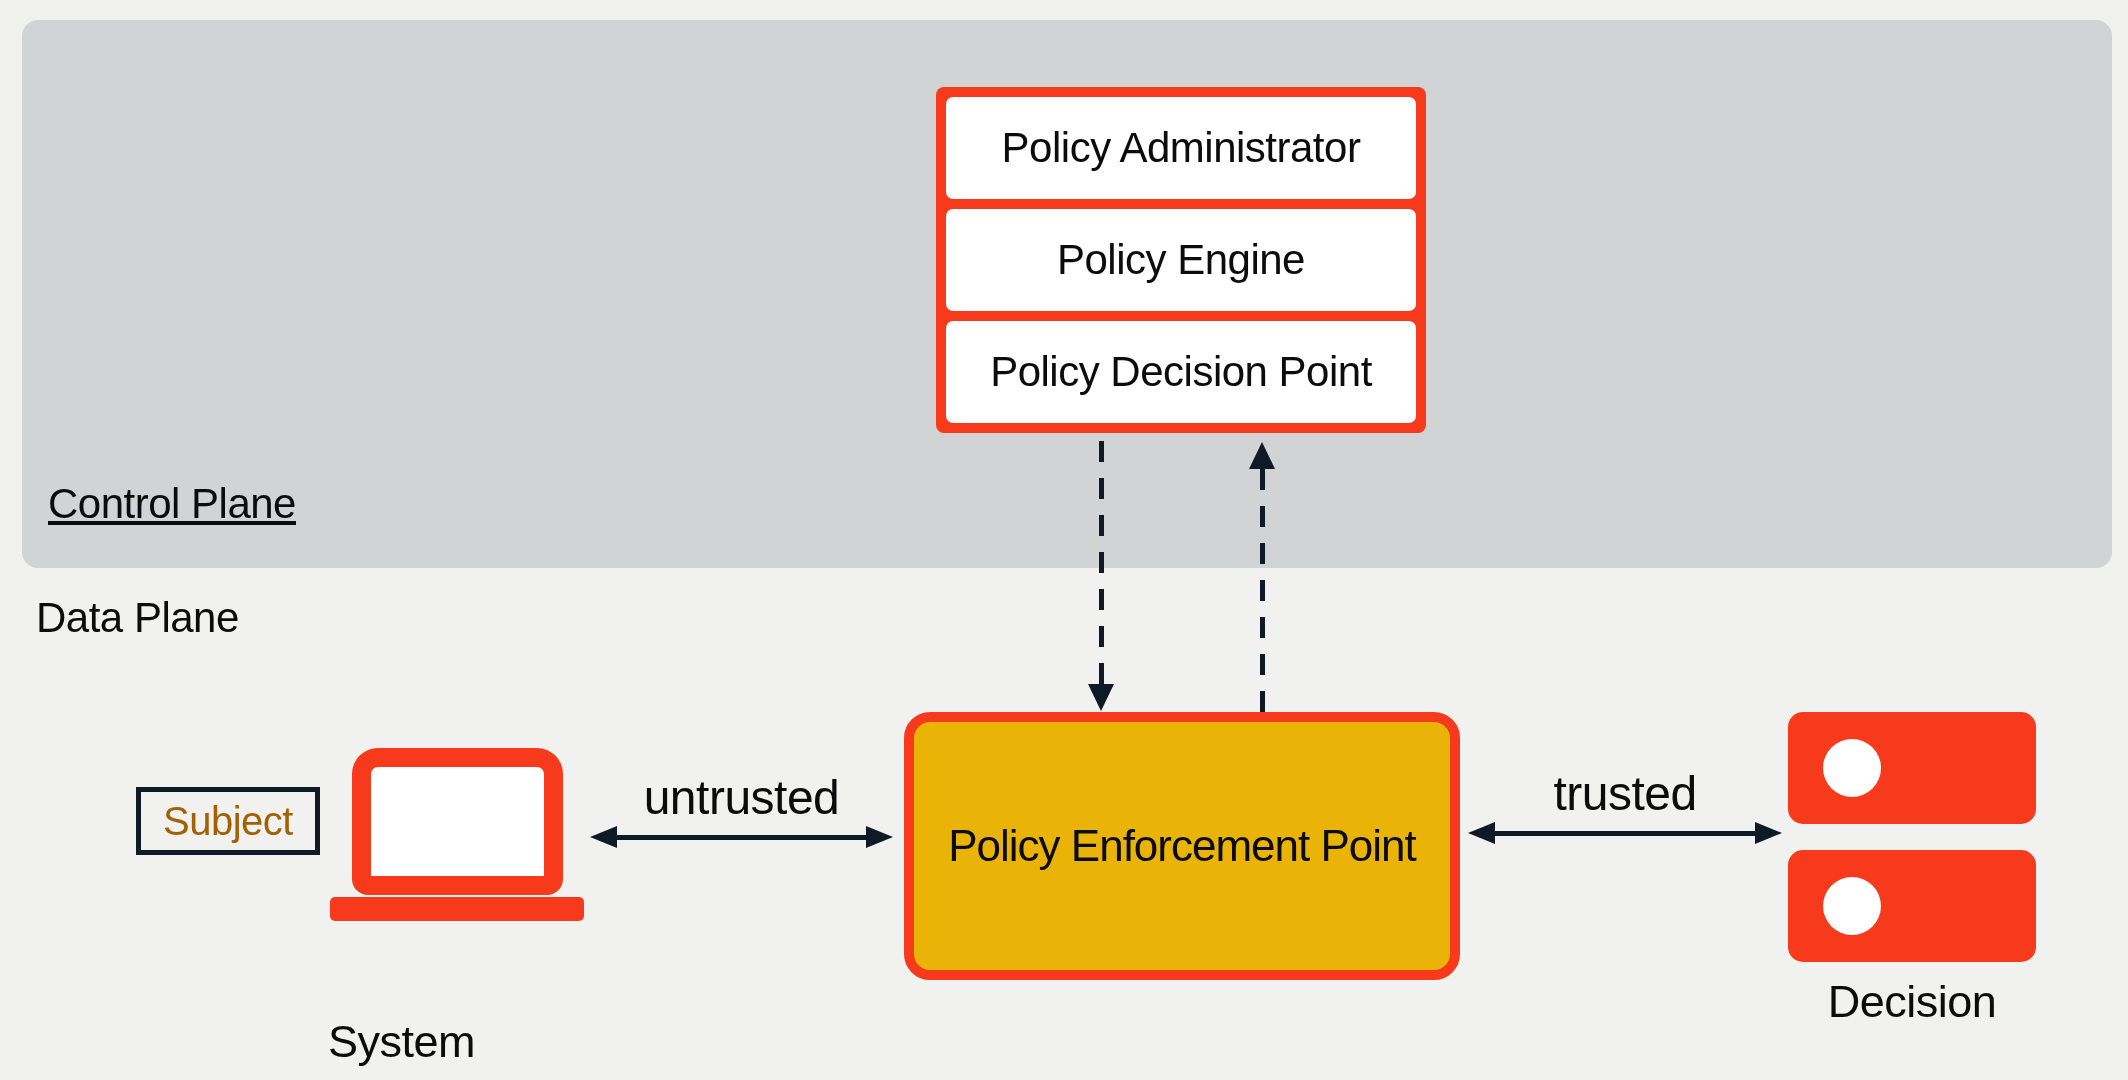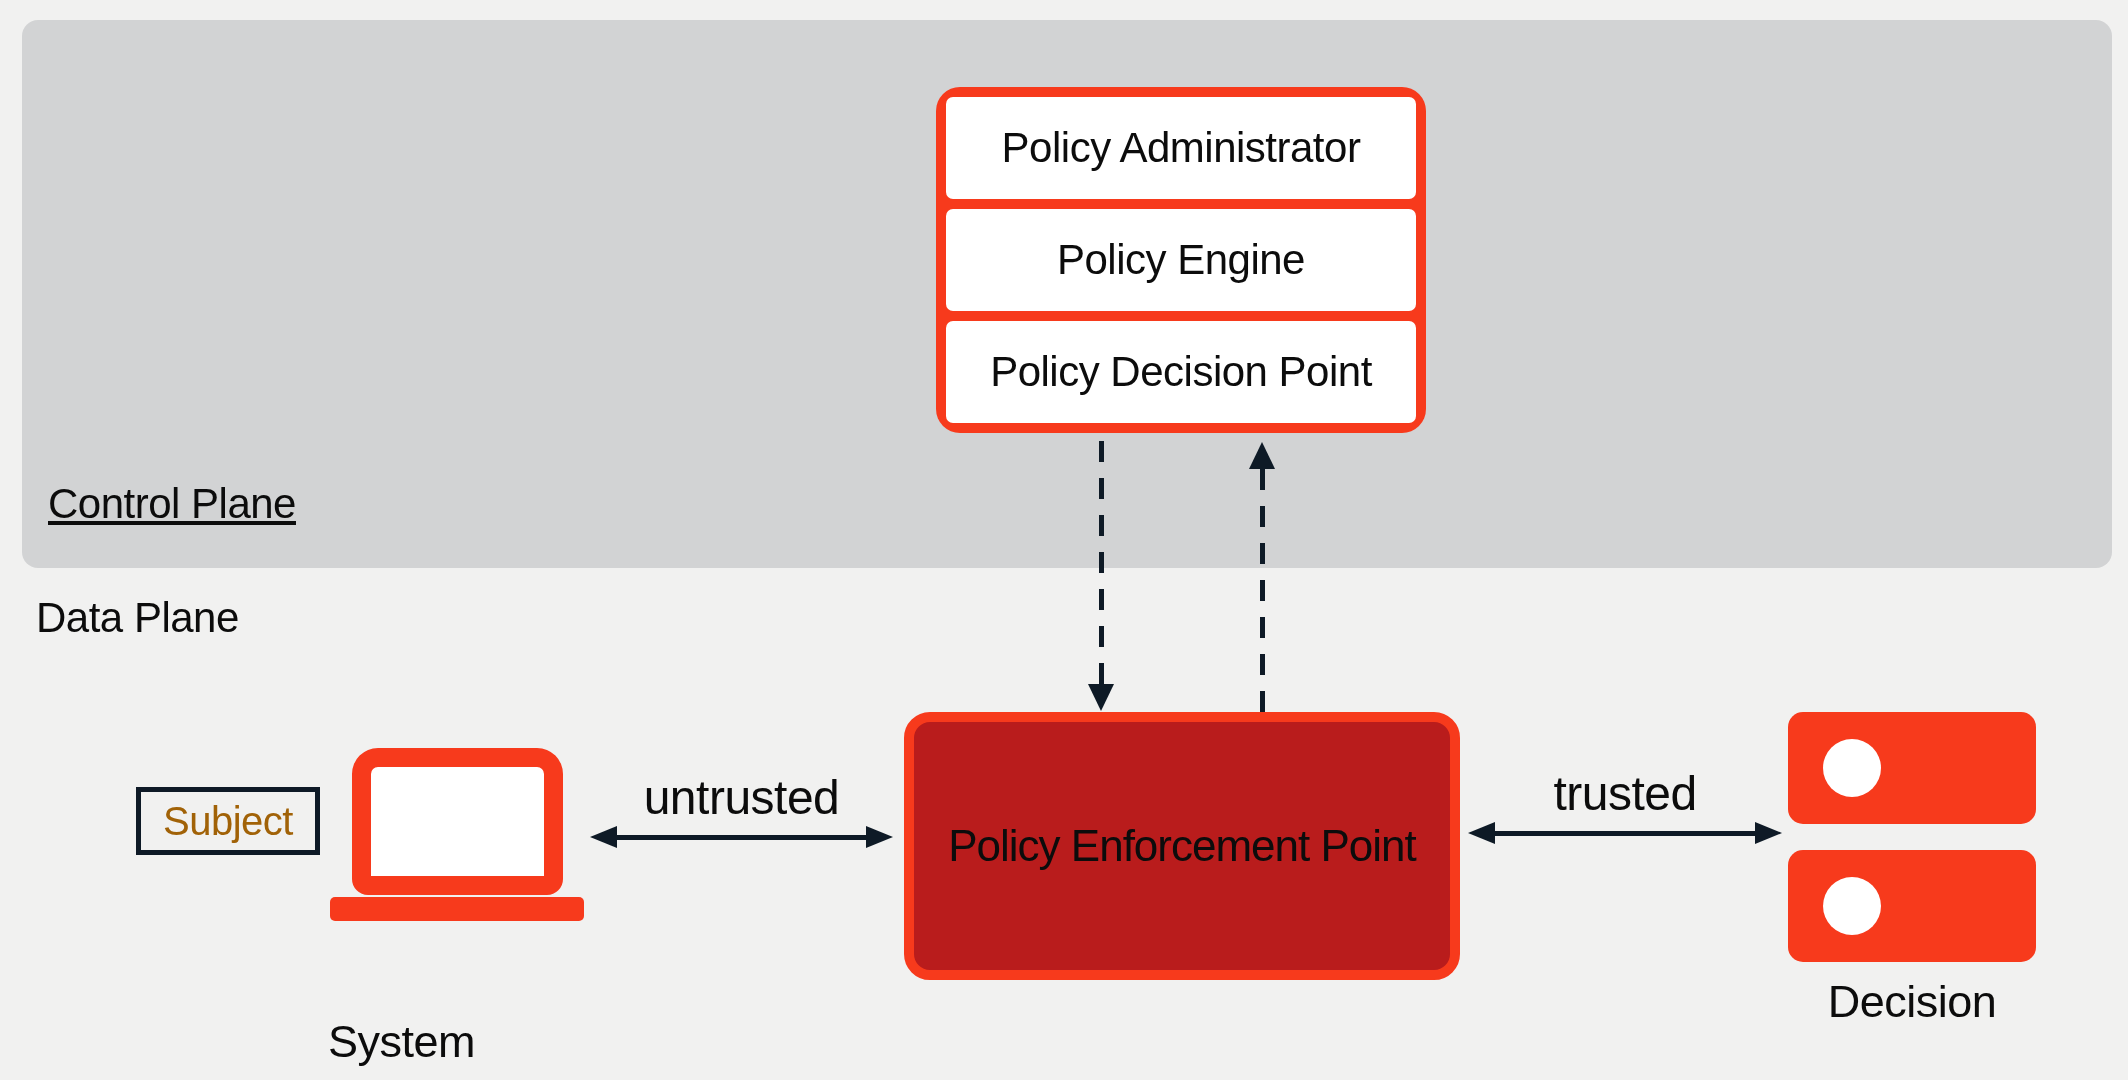--- a/index.html
+++ b/index.html
@@ -26,21 +26,21 @@
   .plane-label{
     position:absolute;font-size:42px;letter-spacing:-0.5px;color:var(--ink);
     white-space:nowrap;
   }
   .control-plane-label{left:48px;top:480px;text-decoration:underline;}
   .data-plane-label{left:36px;top:594px;}
 
   
   .policy-stack{
     position:absolute;left:936px;top:87px;width:490px;height:346px;
-    background:var(--red);border-radius:24px;
+    background:var(--red);border-radius:8px;
     padding:10px;box-sizing:border-box;
     display:flex;flex-direction:column;gap:10px;
   }
   .policy-row{
     flex:1;background:#fff;border-radius:7px;
     display:flex;align-items:center;justify-content:center;
     font-size:42px;letter-spacing:-0.5px;white-space:nowrap;
   }
 
   
@@ -53,21 +53,21 @@
   .head-down{width:0;height:0;border-left:13px solid transparent;border-right:13px solid transparent;border-top:27px solid var(--navy);}
   .head-up{width:0;height:0;border-left:13px solid transparent;border-right:13px solid transparent;border-bottom:27px solid var(--navy);}
   .arrow-pdp-to-pep{left:1088px;top:441px;}
   .arrow-pdp-to-pep .v-shaft{height:243px;}
   .arrow-pep-to-pdp{left:1249px;top:442px;}
   .arrow-pep-to-pdp .v-shaft{height:243px;}
 
   
   .pep-box{
     position:absolute;left:904px;top:712px;width:556px;height:268px;
-    background:#b91c1c;border:10px solid var(--red);border-radius:26px;
+    background:#eab308;border:10px solid var(--red);border-radius:26px;
     box-sizing:border-box;
     display:flex;align-items:center;justify-content:center;
     font-size:44px;letter-spacing:-1px;white-space:nowrap;
   }
 
   
   .subject-box{
     position:absolute;left:136px;top:787px;width:184px;height:68px;
     border:5px solid var(--navy);box-sizing:border-box;
     display:flex;align-items:center;justify-content:center;

